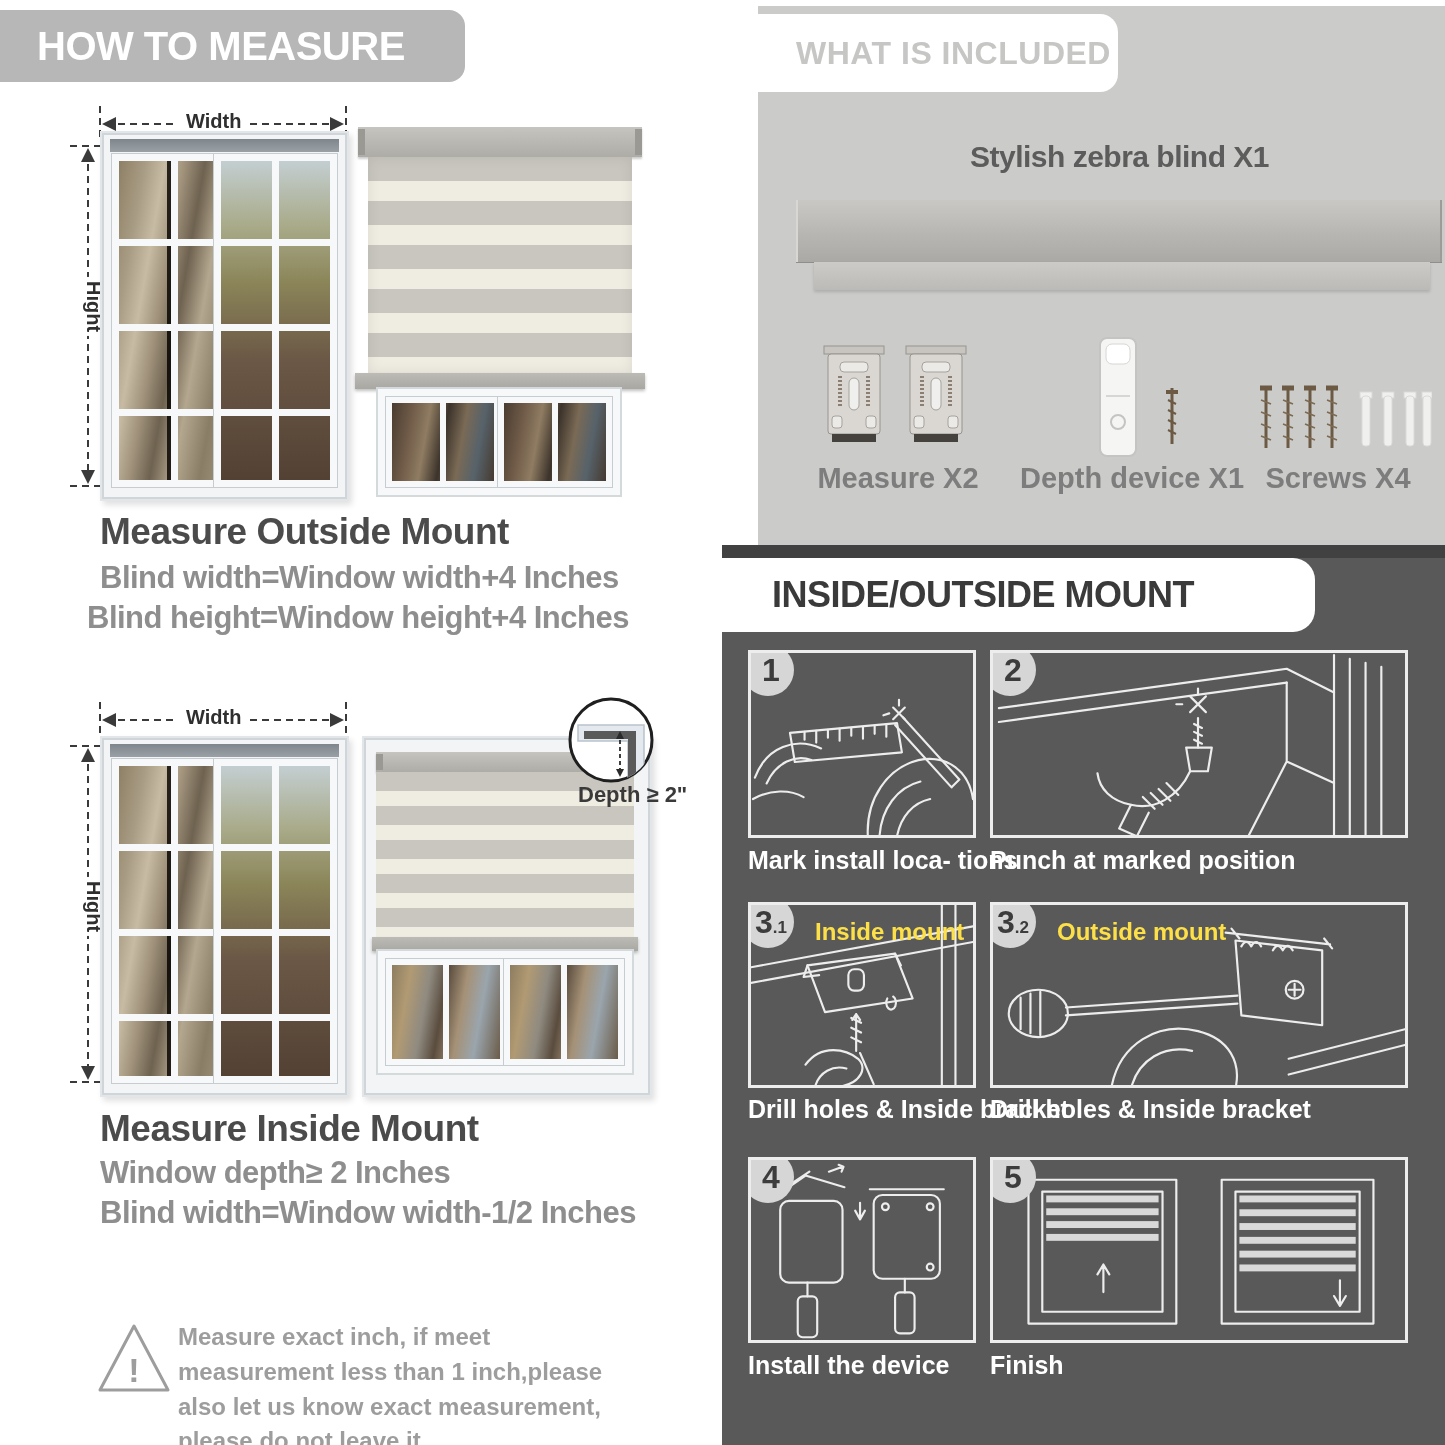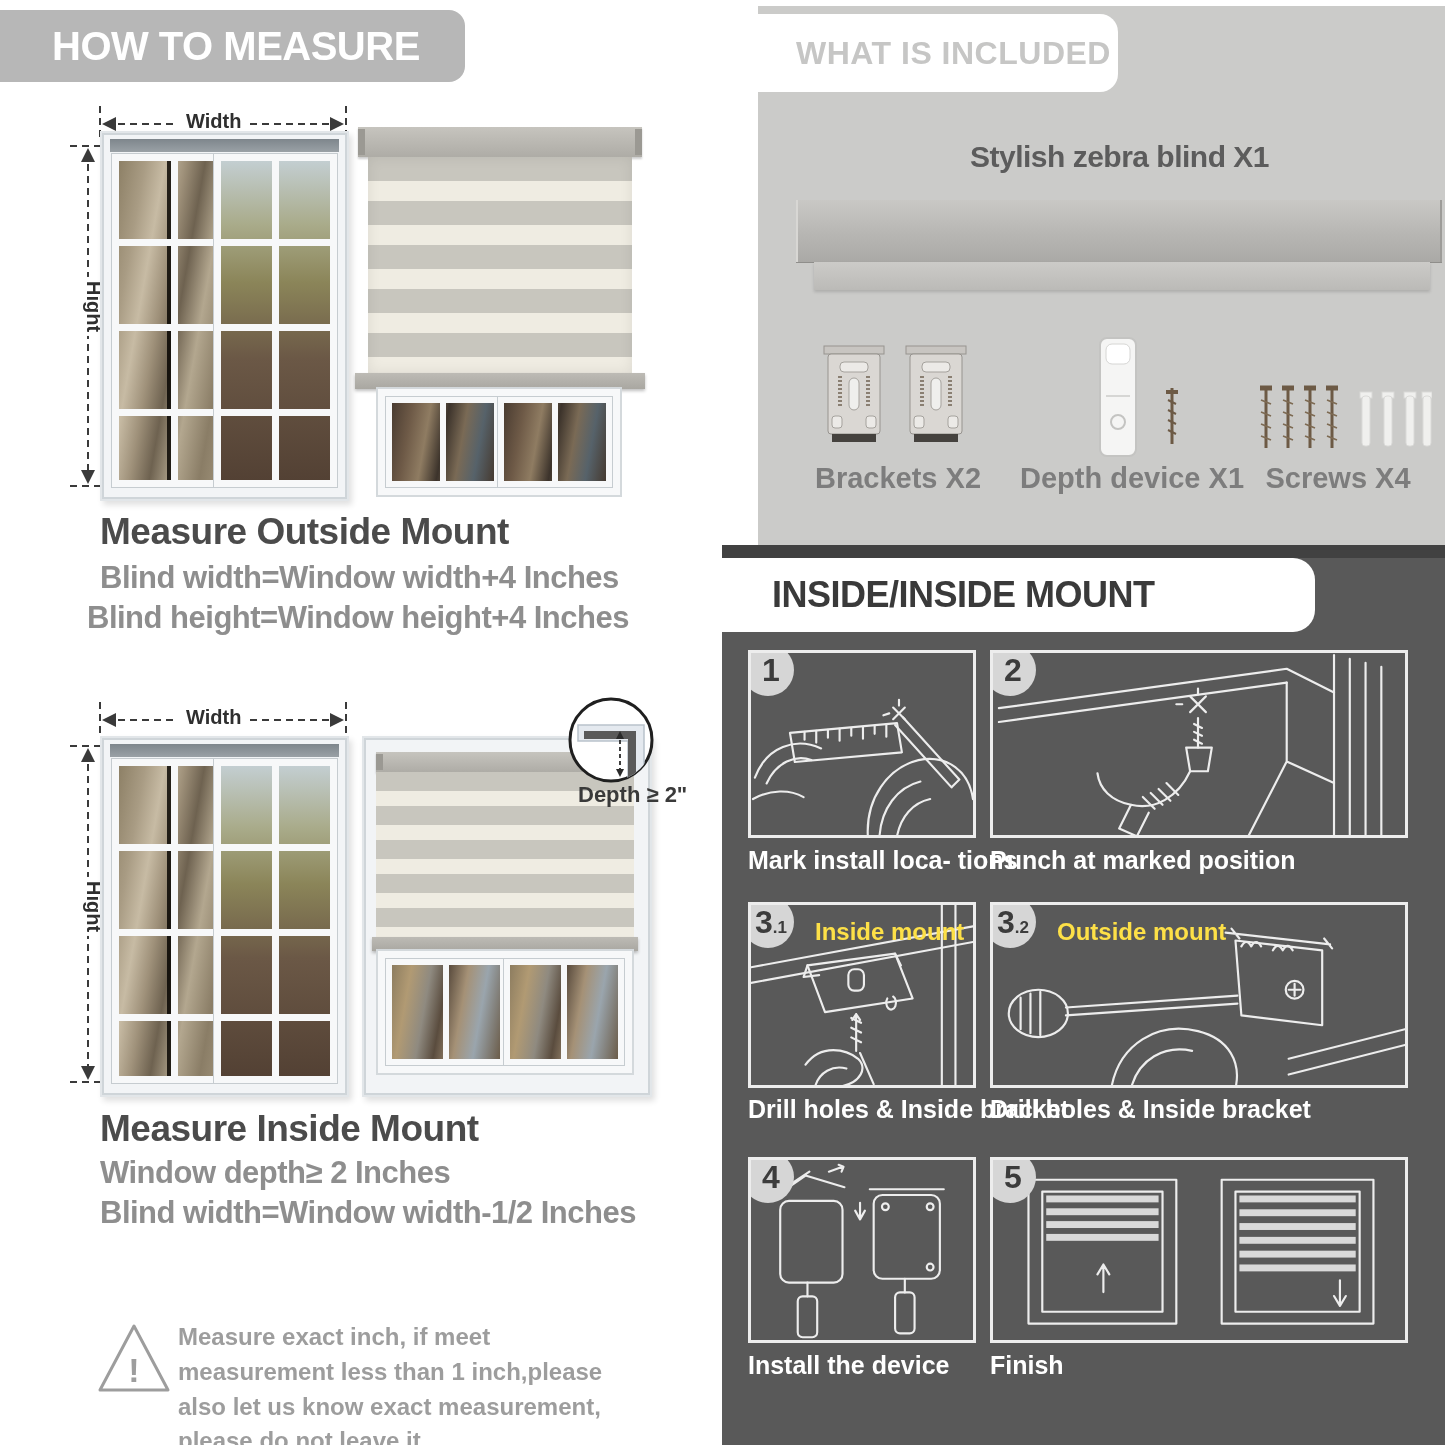--- a/index.html
+++ b/index.html
@@ -2,21 +2,21 @@
 <html><head>
 <meta charset="utf-8">
 <style>
   html,body{margin:0;padding:0;background:#fff;}
   #app{position:relative;width:1445px;height:1445px;background:#fff;overflow:hidden;
        font-family:"Liberation Sans","DejaVu Sans",sans-serif;}
   .abs{position:absolute;}
 
   
   .banner-gray{left:0;top:10px;width:465px;height:72px;background:#b7b7b7;
-    border-radius:0 16px 16px 0;display:flex;align-items:center;padding-left:52px;box-sizing:border-box;}
+    border-radius:0 16px 16px 0;display:flex;align-items:center;padding-left:37px;box-sizing:border-box;}
   .banner-gray span{color:#fff;font-weight:bold;font-size:40px;letter-spacing:-.5px;white-space:nowrap;}
 
   .sec-title{color:#4b4b4b;font-weight:bold;font-size:37px;letter-spacing:-.5px;white-space:nowrap;}
   .sec-line{color:#8e8e8e;font-weight:bold;font-size:31px;letter-spacing:-.5px;white-space:nowrap;}
 
   
   .mline{stroke:#3a3a3a;stroke-width:2;fill:none;stroke-dasharray:7 5;}
   .mhead{fill:#3a3a3a;stroke:none;}
   .mlabel{position:absolute;background:#fff;color:#2f2f2f;font-weight:bold;font-size:20px;padding:0 8px;white-space:nowrap;}
 
@@ -293,29 +293,29 @@
           <rect x="106" y="18" width="8" height="50" rx="3"></rect>
         <rect x="126" y="14" width="12" height="6"></rect>
           <rect x="128" y="18" width="8" height="50" rx="3"></rect>
         <rect x="148" y="14" width="12" height="6"></rect>
           <rect x="150" y="18" width="8" height="50" rx="3"></rect>
         <rect x="166" y="14" width="10" height="6"></rect>
           <rect x="167" y="18" width="8" height="50" rx="3"></rect>
       </g>
     </svg>
 
-    <div class="pt-label" style="left:40px;width:200px;">Brackets X2</div>
+    <div class="pt-label" style="left:40px;width:200px;">Measure X2</div>
     <div class="pt-label" style="left:262px;width:220px;">Depth device X1</div>
     <div class="pt-label" style="left:500px;width:160px;">Screws X4</div>
   </div>
 
   <div class="abs band"></div>
   <div class="abs dk">
     <div class="banner-mount">
-      <span>INSIDE/INSIDE MOUNT</span>
+      <span>INSIDE/OUTSIDE MOUNT</span>
     </div>
 
     <div class="step-panel" style="left:26px;top:92px;width:228px;height:188px;">
       <svg class="art" viewBox="0 0 228 188">
         <path class="ln" d="M4,128 C16,96 46,86 72,98"></path>
         <path class="ln" d="M16,134 C26,112 46,104 62,110"></path>
         <path class="ln" d="M2,150 C20,140 40,140 54,148"></path>
         <path class="ln" d="M40,82 L150,72 L155,102 L45,112 Z"></path>
         <g class="ln" stroke-width="1.6">
           <line x1="55" y1="81" x2="55" y2="89"></line>

